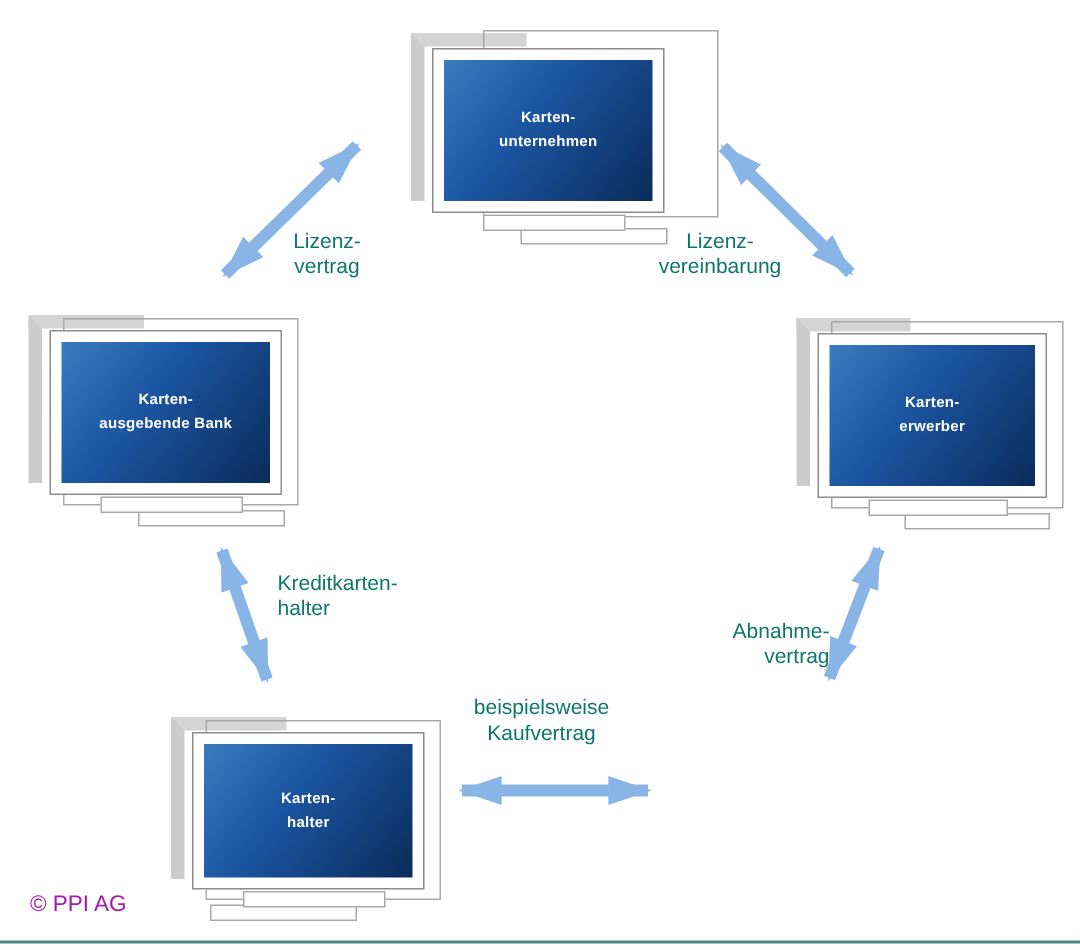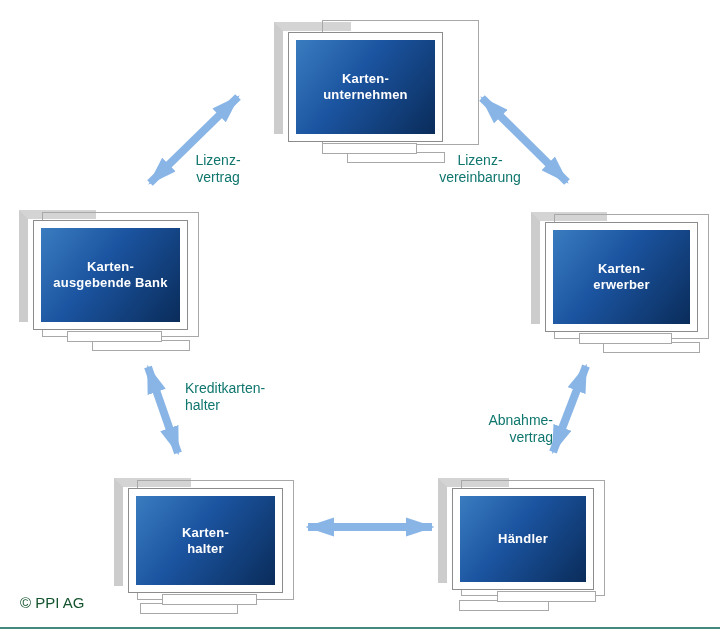--- a/index.html
+++ b/index.html
@@ -26,36 +26,36 @@
     border:1px solid #a8a8a8;background:#fff;z-index:2;
   }
   .monitor .frame{
     position:absolute;left:0;top:0;width:100%;height:100%;
     background:#ffffff;border:1px solid #8c8c8c;box-sizing:border-box;
     padding:7px;z-index:3;
   }
   .monitor .screen{
     width:100%;height:100%;box-sizing:border-box;
     background:linear-gradient(128deg,#3a7cc0 0%,#1b54a0 42%,#0a2c5a 100%);
-    color:#ffffff;font-weight:bold;font-size:13px;line-height:16px;
+    color:#ffffff;font-weight:bold;font-size:10px;line-height:16px;
     display:flex;align-items:center;justify-content:center;text-align:center;
     white-space:pre-line;letter-spacing:.2px;
   }
   
   .edge-label{
     position:absolute;font-size:14px;line-height:17px;color:#0f766e;
     white-space:pre-line;z-index:4;
   }
   .center{text-align:center;}
   .left{text-align:left;}
   .right{text-align:right;}
   
   .connectors{position:absolute;left:0;top:0;z-index:5;pointer-events:none;}
   
-  .copyright{position:absolute;left:20px;top:594px;font-size:15px;color:#14532d;z-index:4;}
+  .copyright{position:absolute;left:20px;top:594px;font-size:15px;color:#a21caf;z-index:4;}
   .bottom-rule{position:absolute;left:0;top:627px;width:720px;height:2px;background:#44897e;z-index:4;}
 </style>
 </head>
 <body>
 
 <div class="canvas">
 
   <div class="monitor" style="left:288px;top:32px;width:155px;height:110px;">
     <div class="gray-l"></div>
     <div class="layer-b" style="left:34px;top:-12px;"></div>
@@ -93,29 +93,20 @@
     <div class="gray-l"></div>
     <div class="layer-b"></div>
     <div class="stand-b" style="left:8%;"></div>
     <div class="stand-a"></div>
     <div class="frame">
       <div class="screen">Karten-
 halter</div>
     </div>
   </div>
 
-  <div class="monitor" style="left:452px;top:488px;width:142px;height:102px;">
-    <div class="gray-l"></div>
-    <div class="layer-b"></div>
-    <div class="stand-b" style="left:5%;"></div>
-    <div class="stand-a" style="left:32%;width:68%;"></div>
-    <div class="frame">
-      <div class="screen">Händler</div>
-    </div>
-  </div>
 
   <svg class="connectors" width="720" height="633" viewBox="0 0 720 633">
     <defs>
       <marker id="ah" viewBox="0 0 12 8" refX="11" refY="4" markerWidth="3.6" markerHeight="2.4" orient="auto-start-reverse" markerUnits="strokeWidth">
         <path d="M0,0 L12,4 L0,8 z" fill="#89b5e6"></path>
       </marker>
     </defs>
     <line x1="150" y1="183" x2="238" y2="97" stroke="#89b5e6" stroke-width="8" marker-start="url(#ah)" marker-end="url(#ah)"></line>
     <line x1="482" y1="98" x2="567" y2="182" stroke="#89b5e6" stroke-width="8" marker-start="url(#ah)" marker-end="url(#ah)"></line>
     <line x1="148" y1="367" x2="178" y2="453" stroke="#89b5e6" stroke-width="8" marker-start="url(#ah)" marker-end="url(#ah)"></line>
@@ -124,17 +115,19 @@
   </svg>
 
   <div class="edge-label center" style="left:168px;top:152px;width:100px;">Lizenz-
 vertrag</div>
   <div class="edge-label center" style="left:415px;top:152px;width:130px;">Lizenz-
 vereinbarung</div>
   <div class="edge-label left" style="left:185px;top:380px;width:110px;">Kreditkarten-
 halter</div>
   <div class="edge-label right" style="left:455px;top:380px;width:98px;margin-top:32px;">Abnahme-
 vertrag</div>
+  <div class="edge-label center" style="left:300px;top:463px;width:122px;">beispielsweise
+Kaufvertrag</div>
 
   <div class="copyright">© PPI AG</div>
   <div class="bottom-rule"></div>
 
 </div>
 
 </body></html>

